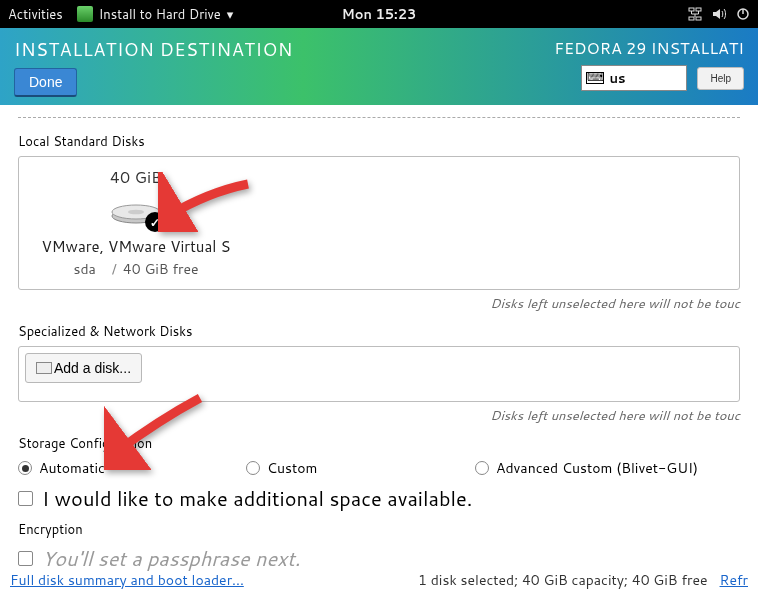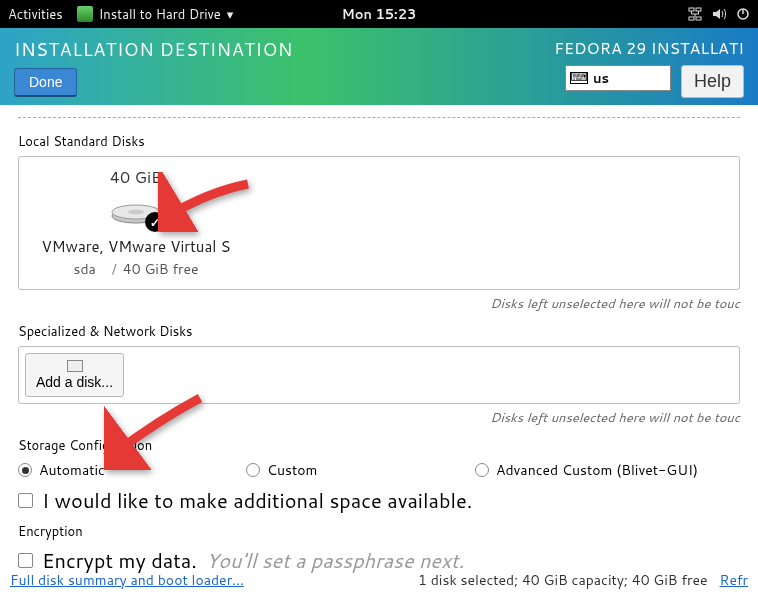--- a/index.html
+++ b/index.html
@@ -10,44 +10,44 @@
 .topbar .install-app { display: flex; align-items: center; gap: 6px; }
 .topbar .clock { position: absolute; left: 50%; transform: translateX(-50%); font-weight: bold; }
 .topbar .tray { margin-left: auto; display: flex; align-items: center; gap: 10px; }
 .tray-icon { width: 14px; height: 14px; display: inline-flex; align-items: center; justify-content: center; }
 
 .header { background: linear-gradient(90deg, #2ea3c7 0%, #3cc16a 40%, #1a7bc5 100%); color: #fff; height: 77px; padding: 8px 14px; position: relative; }
 .header .title { font-size: 18px; font-weight: 400; letter-spacing: 0.5px; }
 .done-btn { margin-top: 6px; background: #3a87d4; border: 1px solid #2264a0; border-bottom: 2px solid #1a4c7a; color: #fff; padding: 5px 14px; border-radius: 3px; font-size: 14px; cursor: pointer; }
 .header-right { position: absolute; right: 14px; top: 8px; text-align: right; display:flex; flex-direction:column; align-items:flex-end; gap:6px;}
 .header-right .product { font-size: 16px; white-space: nowrap; }
-.header-right-row { display:flex; gap:10px; align-items:flex-start;}
+.header-right-row { display:flex; gap:10px; align-items:center;}
 .keyboard-ind { background: #fff; color: #000; padding: 3px 6px 3px 4px; border: 1px solid #888; display: flex; align-items: center; gap: 5px; font-size: 13px; width: 106px;}
 .kb-icon { width:18px; height:12px; border:1.5px solid #000; display:inline-flex; align-items:center; justify-content:center; font-size:7px; letter-spacing:-0.5px;}
 .kb-icon::before{content:"⌨";font-size:12px;line-height:1;position:relative;top:-1px}
-.help-btn { background: #f2f2f2; color: #333; border: 1px solid #bbb; padding: 5px 12px; border-radius: 3px; font-size: 18px; cursor: pointer;}
+.help-btn { background: #f2f2f2; color: #333; border: 1px solid #bbb; padding: 5px 12px; border-radius: 3px; font-size: 10px; cursor: pointer;}
 
 .content { padding: 10px 18px 0 18px; }
 .dashed-sep { border:none; border-top:1px dashed #aaa; margin: 2px 0 14px 0;}
 
 .section-h { font-weight: normal; font-size: 13px; margin-bottom: 6px; }
 .disk-frame { border: 1px solid #bdbdbd; border-radius: 3px; padding: 8px 12px 10px 12px; margin-bottom: 4px; position: relative; min-height:124px;}
 
 .disk-item { display: inline-flex; flex-direction: column; align-items: center; width: 210px; }
 .disk-size { font-size: 16px; color: #333; margin-bottom: 6px;}
 .disk-icon-wrap { position: relative; width: 50px; height: 34px; margin-bottom: 8px;}
 .disk-svg{ width:50px; height:30px;}
 .check-badge { position: absolute; right: -4px; bottom: -4px; width: 20px; height: 20px; background: #000; border-radius: 50%; display: flex; align-items: center; justify-content: center; color: #fff; font-size: 12px; font-weight:bold;}
 .disk-name { font-size: 15px; color: #222; text-align:center;}
 .disk-sub { font-size: 14px; color: #555; margin-top: 2px;}
 .disk-sub .dev{margin-right:10px;} .disk-sub .sep{color:#888;margin:0 6px;}
 
 .hint { font-style: italic; color: #666; font-size: 13px; text-align: right; margin: 2px 0 10px 0;}
 
-.add-disk-btn { background: #f5f5f5; border: 1px solid #b8b8b8; padding: 6px 10px; border-radius: 3px; display: inline-flex; flex-direction: column; align-items: center; gap: 2px; font-size: 14px; cursor: pointer;}
+.add-disk-btn { background: #f5f5f5; border: 1px solid #b8b8b8; padding: 6px 10px; border-radius: 3px; display: inline-flex; flex-direction: row; align-items: center; gap: 2px; font-size: 14px; cursor: pointer;}
 .add-disk-icon { width: 16px; height: 12px; border: 1px solid #888; background:#eee;}
 
 .radio-row { display: flex; gap: 16px; margin: 5px 0 6px 0;}
 .radio-opt { display: flex; align-items: center; gap: 7px; font-size: 14px; cursor: pointer;}
 .radio-opt:nth-child(1){width:212px;}
 .radio-opt:nth-child(2){width:213px;}
 .radio { width: 14px; height: 14px; border: 1.5px solid #888; border-radius: 50%; position: relative; flex-shrink:0;}
 .radio.checked::after { content: ""; position: absolute; inset: 2.5px; border-radius: 50%; background: #333;}
 .checkbox-row { display: flex; align-items: center; gap: 9px; font-size: 20px; margin-bottom: 8px;}
 .checkbox { width: 15px; height: 15px; border: 1.5px solid #888; border-radius: 2px; flex-shrink:0;}
@@ -163,21 +163,20 @@
     </label>
   </div>
   <div class="checkbox-row">
     <span class="checkbox"></span>
     <span>I would like to make additional space available.</span>
   </div>
 
   <div class="section-h">Encryption</div>
   <div class="checkbox-row">
     <span class="checkbox"></span>
-    <span>Encrypt my data.</span>
     <span class="ghost-hint">You'll set a passphrase next.</span>
   </div>
 </div>
 
 <div class="bottombar">
   <span class="link">Full disk summary and boot loader...</span>
   <span class="status">1 disk selected; 40 GiB capacity; 40 GiB free</span>
   <span class="link">Refr</span>
 </div>
 

